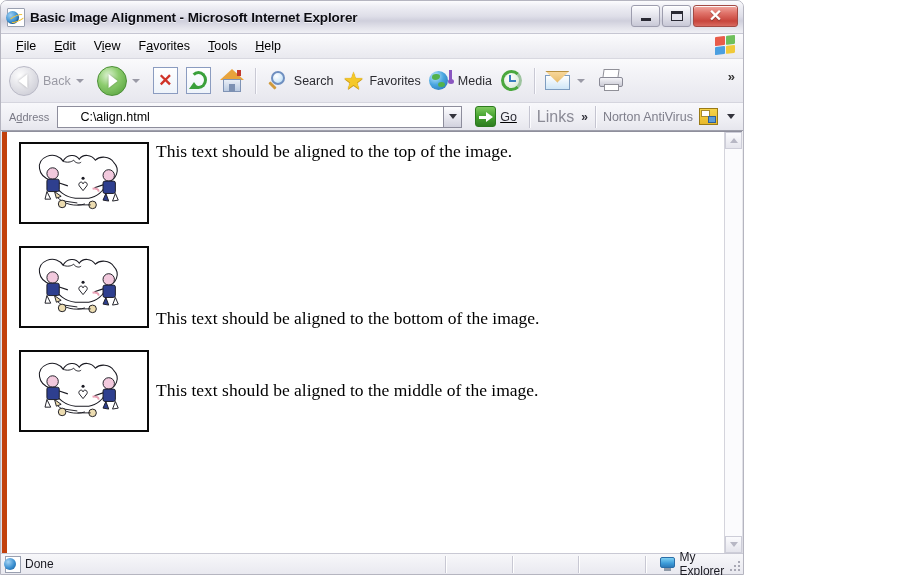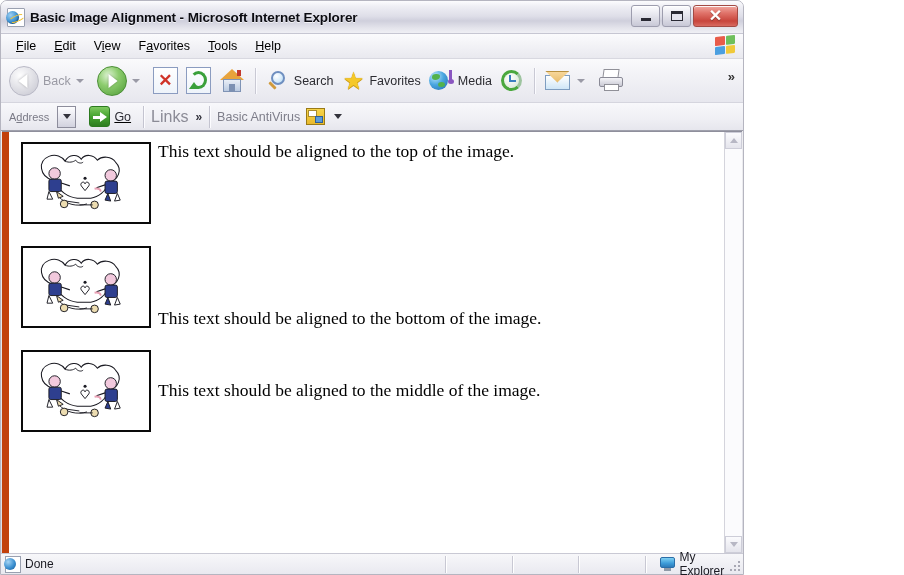--- a/index.html
+++ b/index.html
@@ -562,21 +562,21 @@
     margin: 0 1px;
     box-shadow: inset 1px 0 0 #ffffff;
   }
   #page {
     flex: 1 1 auto;
     background: #ffffff;
     position: relative;
     padding: 10px 0 0 12px;
     overflow: hidden;
     box-sizing: border-box;
-    border-left: 7px solid #c2410c;
+    border-left: 5px solid #c2410c;
   }
   .align-row {
     display: flex;
     margin-bottom: 22px;
   }
   .align-row.top { align-items: flex-start; }
   .align-row.middle { align-items: center; }
   .align-row.bottom { align-items: flex-end; }
 
   .img-box {
@@ -816,32 +816,33 @@
         <span class="paper"></span>
           <span class="body2"></span>
           <span class="out"></span>
       </span>
     </div>
     <div id="toolbar-chevron">»</div>
   </div>
 
   <div id="addressbar">
     <div id="address-label">A<u>d</u>dress</div>
+    <div id="address-field" title="C:\align.html">C:\align.html</div>
     <div id="address-dropdown">
       <span class="chev"></span>
     </div>
     <div id="go-btn">
       <span class="go-arrow"></span>
       <span id="go-label">Go</span>
     </div>
     <div class="addr-sep"></div>
     <div id="links-label">Links</div>
     <div id="links-chevron">»</div>
     <div class="addr-sep"></div>
-    <div id="norton-label">Basic AntiVirus</div>
+    <div id="norton-label">Norton AntiVirus</div>
     <span class="norton-icon"></span>
     <span class="norton-chev"></span>
   </div>
 
   <div id="content-wrap">
     <div id="page">
 
       <div class="align-row top">
         <div class="img-box">
           <svg viewBox="0 0 130 82" width="126" height="78">

